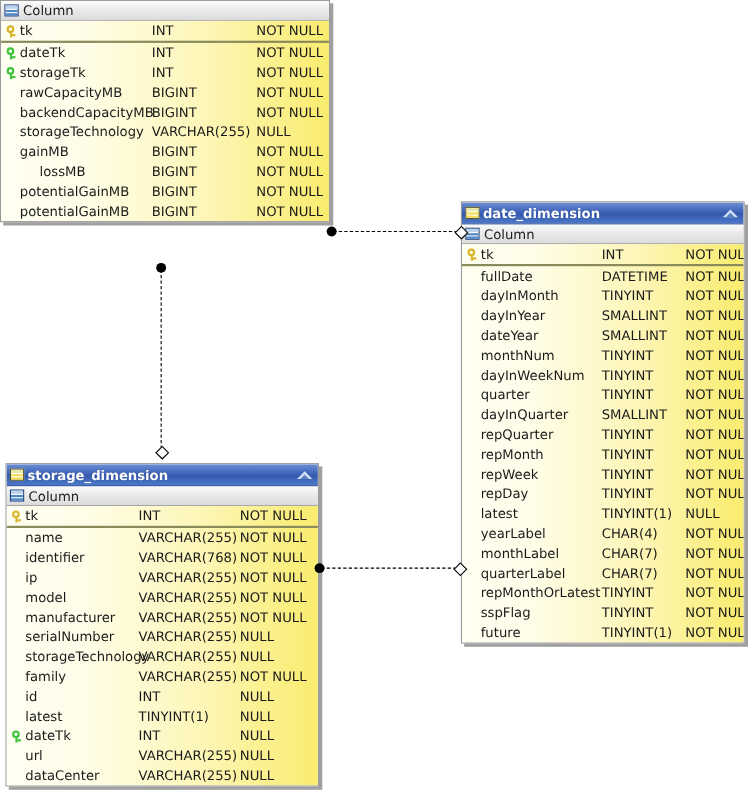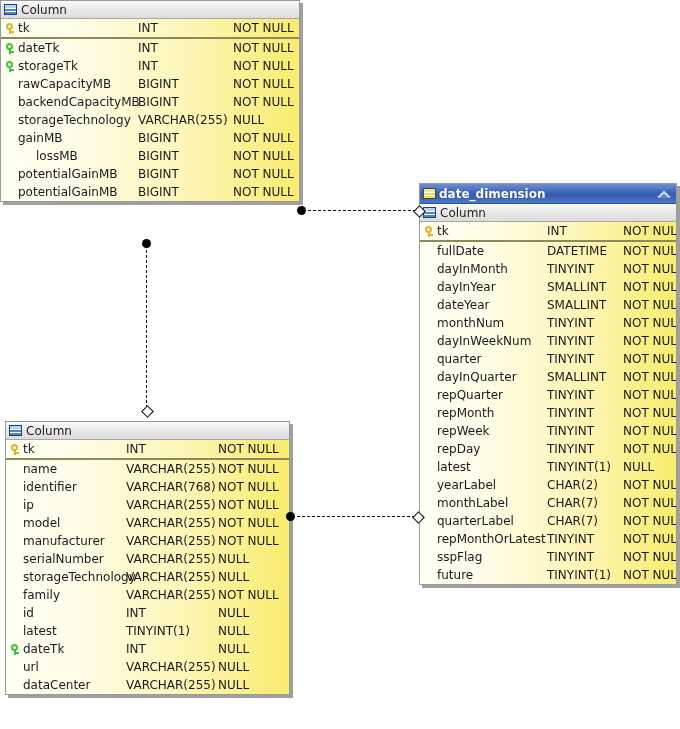--- a/index.html
+++ b/index.html
@@ -428,21 +428,21 @@
         </div>
         <div class="row">
           <span class="cell-icon"></span>
           <span class="cell-name" style="position:absolute;left:17px">latest</span>
           <span class="cell-type" style="position:absolute;left:127px">TINYINT(1)</span>
           <span class="cell-null" style="position:absolute;left:203px">NULL</span>
         </div>
         <div class="row">
           <span class="cell-icon"></span>
           <span class="cell-name" style="position:absolute;left:17px">yearLabel</span>
-          <span class="cell-type" style="position:absolute;left:127px">CHAR(2)</span>
+          <span class="cell-type" style="position:absolute;left:127px">CHAR(4)</span>
           <span class="cell-null" style="position:absolute;left:203px">NOT NULL</span>
         </div>
         <div class="row">
           <span class="cell-icon"></span>
           <span class="cell-name" style="position:absolute;left:17px">monthLabel</span>
           <span class="cell-type" style="position:absolute;left:127px">CHAR(7)</span>
           <span class="cell-null" style="position:absolute;left:203px">NOT NULL</span>
         </div>
         <div class="row">
           <span class="cell-icon"></span>
@@ -464,20 +464,29 @@
         </div>
         <div class="row">
           <span class="cell-icon"></span>
           <span class="cell-name" style="position:absolute;left:17px">future</span>
           <span class="cell-type" style="position:absolute;left:127px">TINYINT(1)</span>
           <span class="cell-null" style="position:absolute;left:203px">NOT NULL</span>
         </div>
       </div>
     </div>
     <div class="er-table" style="left: 5px; top: 421px; width: 285px;">
+      <div class="tbl-title">
+        <span class="icon-table">
+          <i></i>
+          <i></i>
+          <i></i>
+        </span>
+        <span class="tbl-title-text">storage_dimension</span>
+        <span class="collapse-arrow"></span>
+      </div>
       <div class="tbl-colhdr">
         <span class="icon-colhdr">
           <i></i>
           <i></i>
           <i></i>
         </span>
         <span class="tbl-colhdr-text">Column</span>
       </div>
       <div class="rows">
         <div class="row pk-sep">

